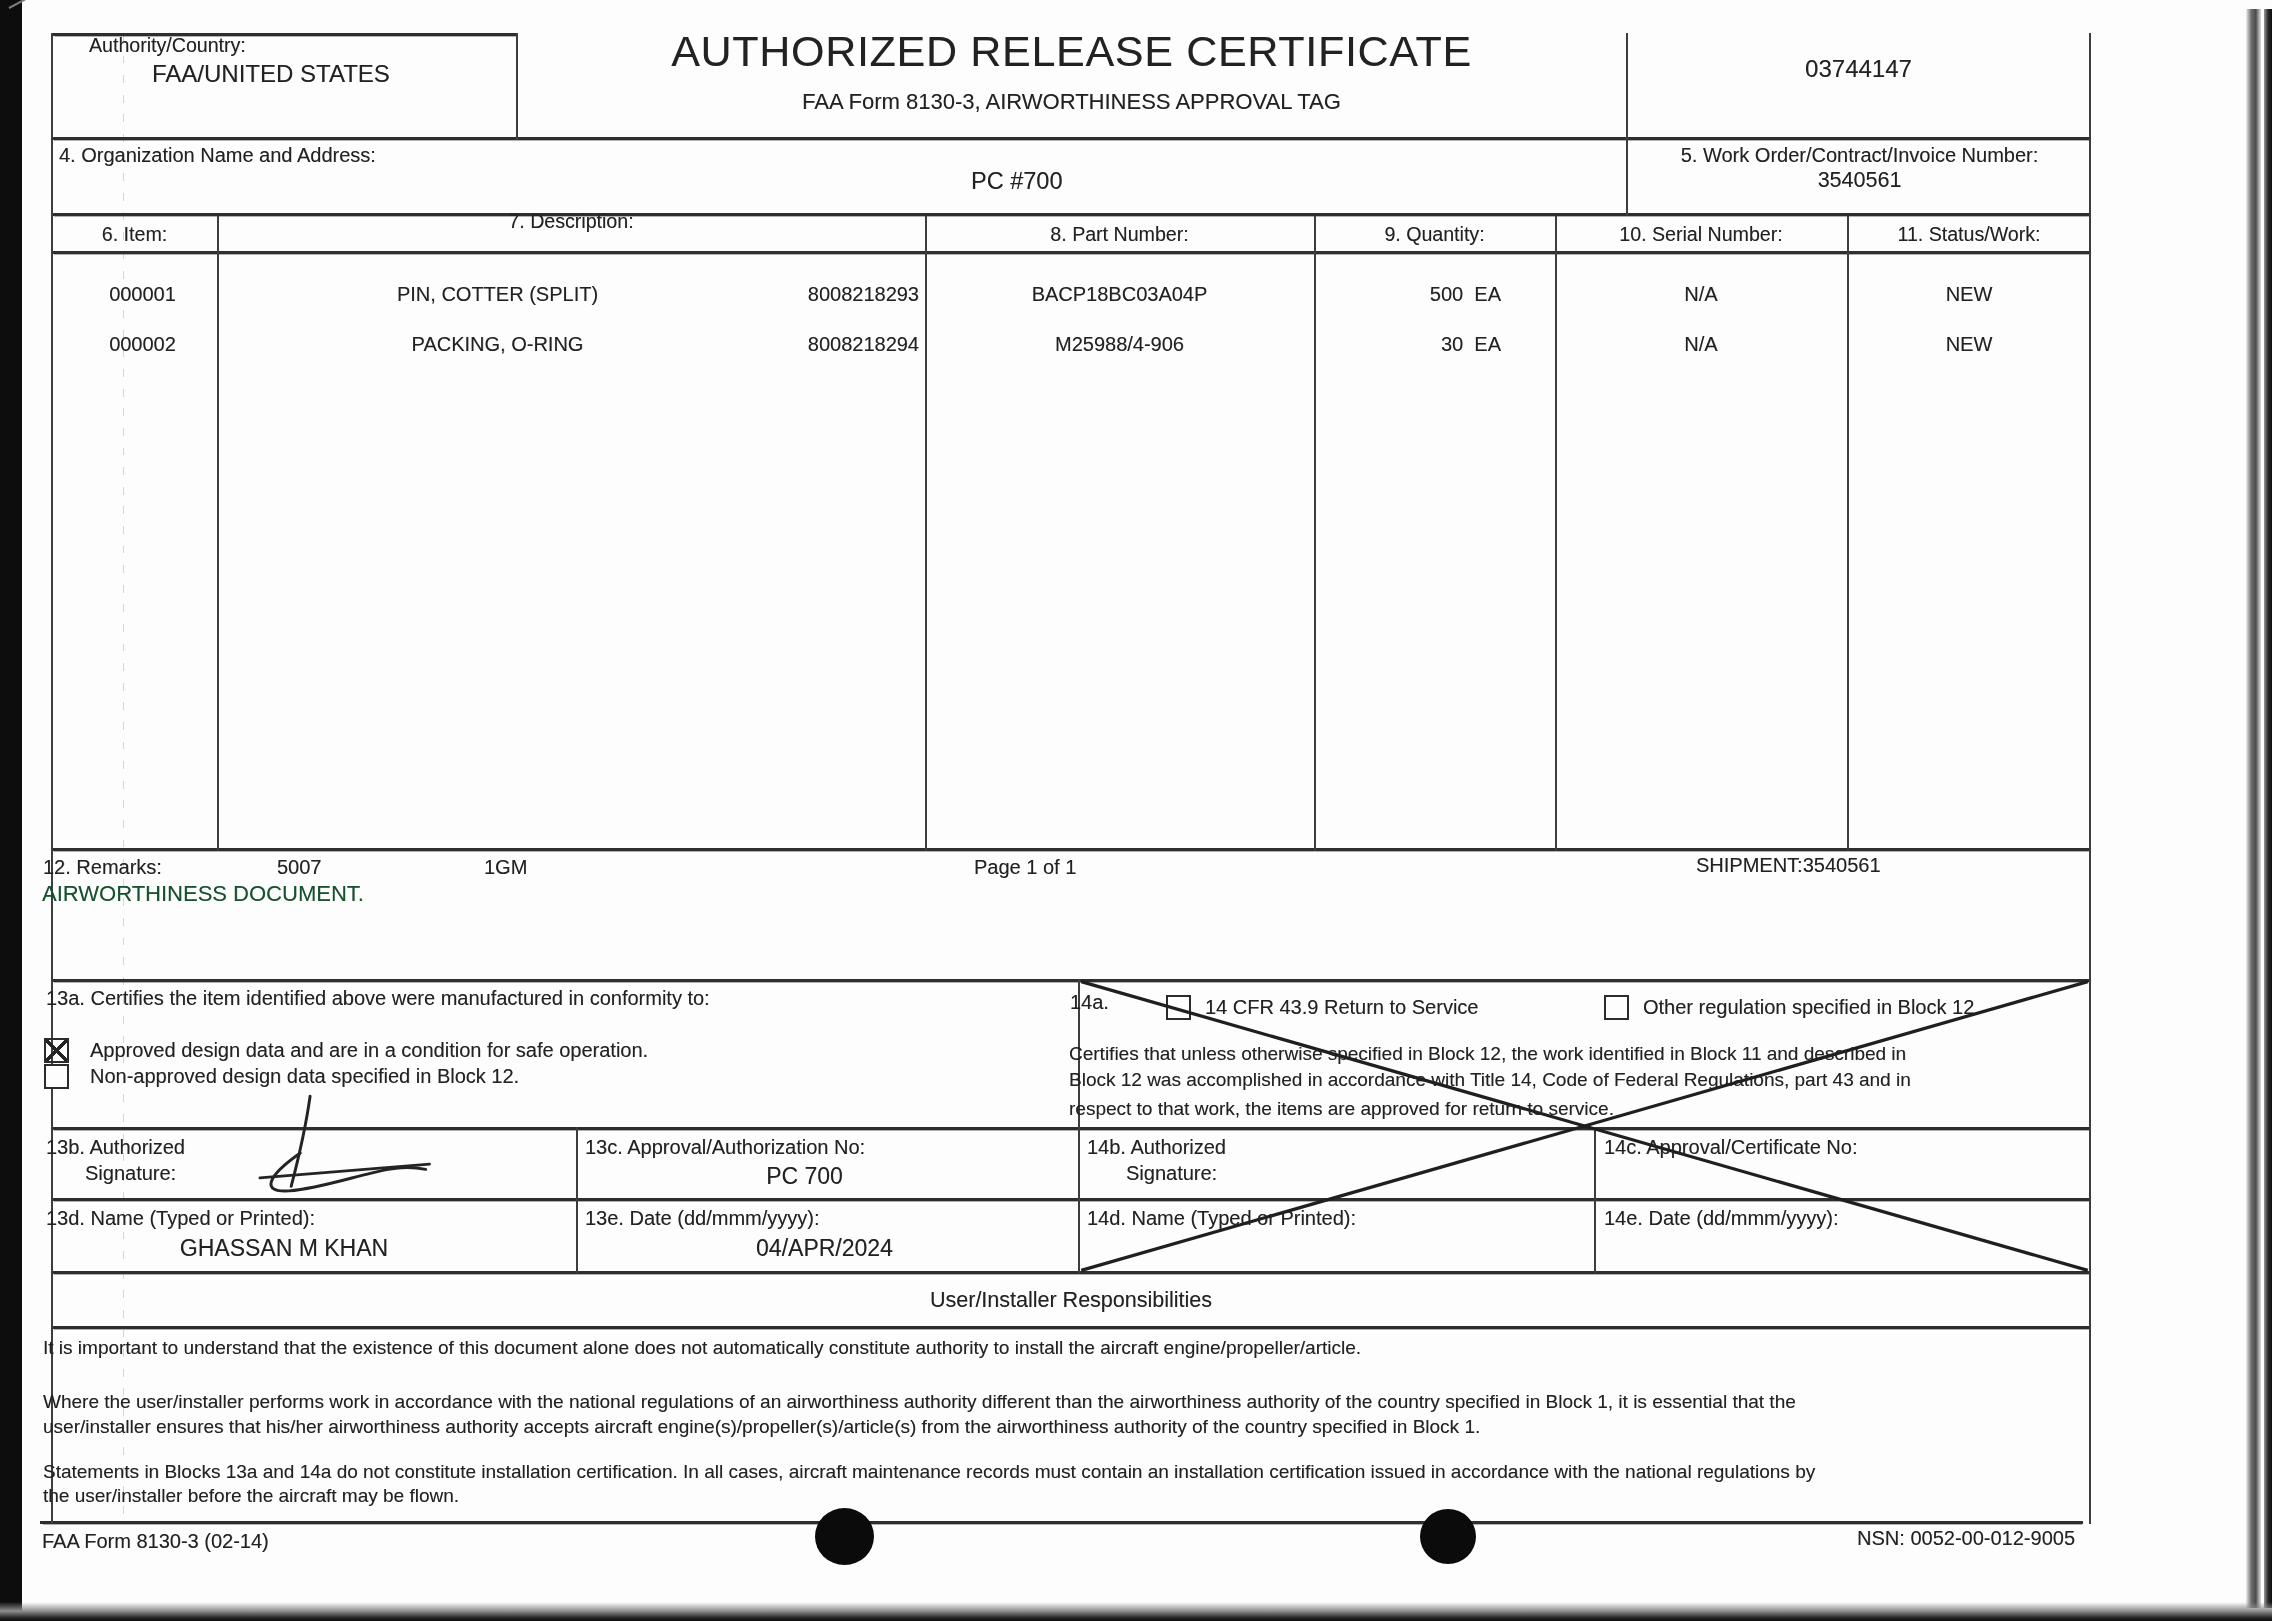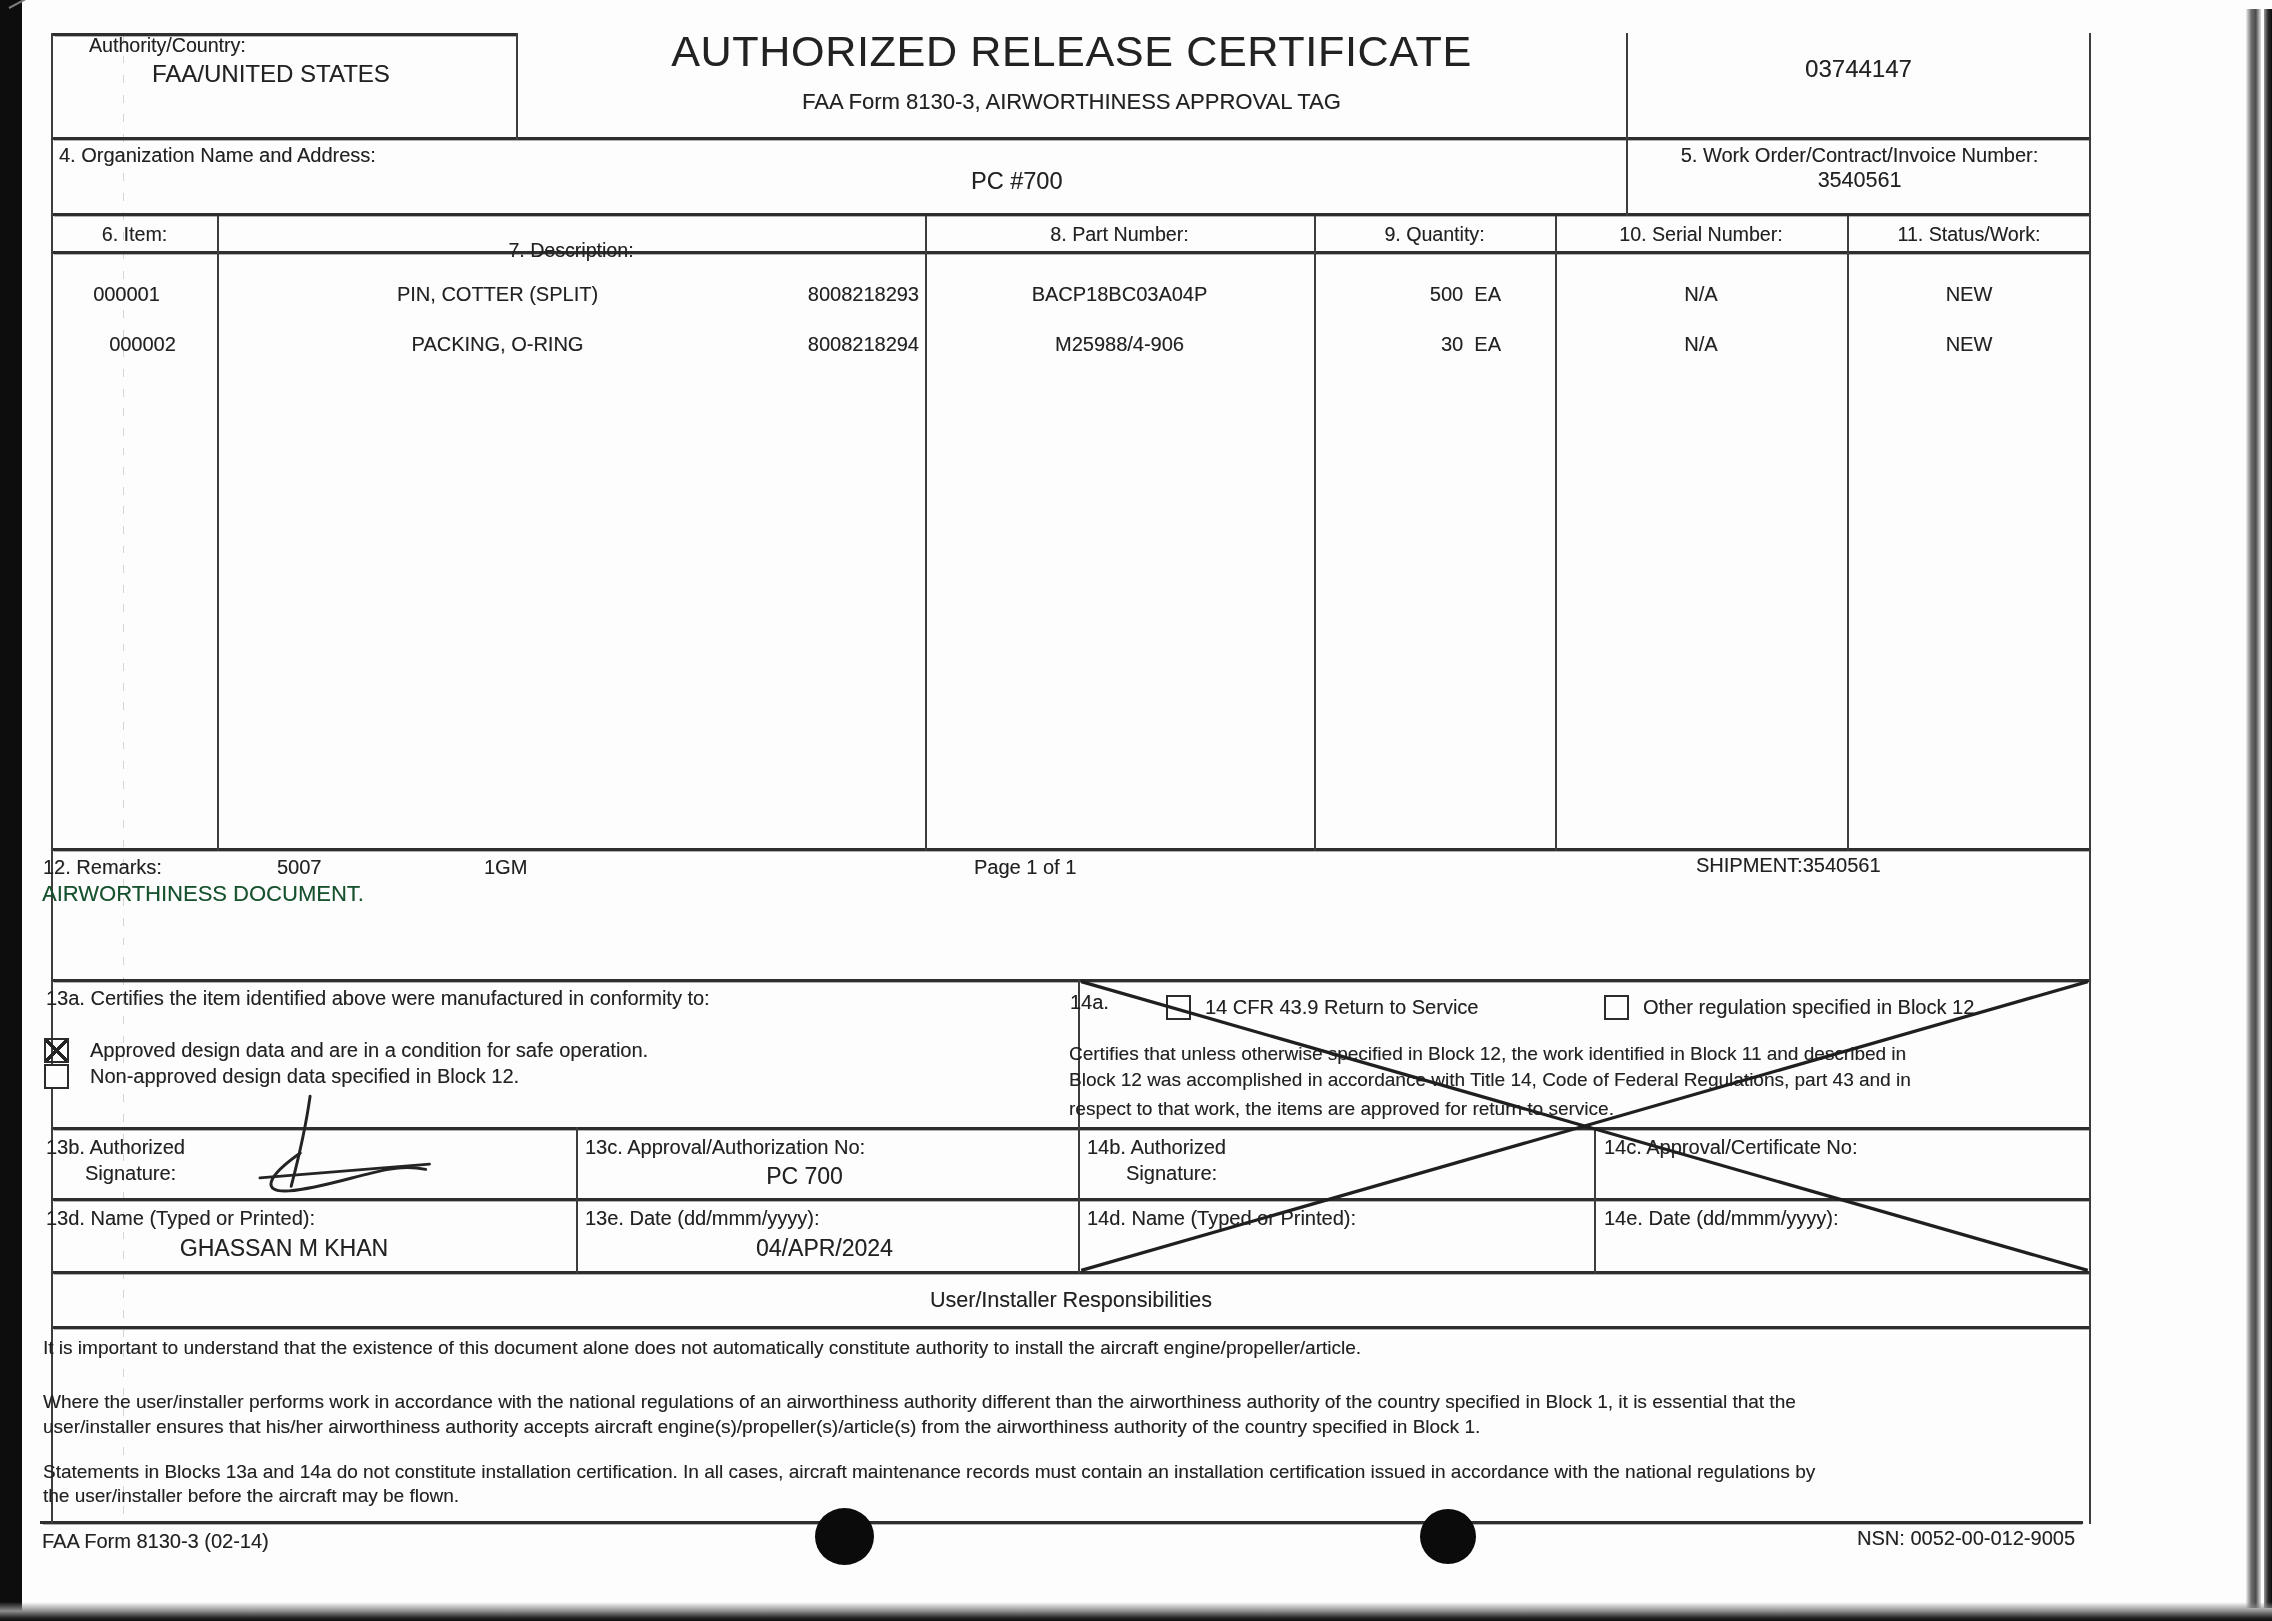--- a/index.html
+++ b/index.html
@@ -71,28 +71,28 @@
   <div class="t ctr" style="left:516px;top:27.4px;width:1111px;font-size:43px;letter-spacing:0.7px;">AUTHORIZED RELEASE CERTIFICATE</div>
   <div class="t ctr" style="left:516px;top:89px;width:1111px;font-size:22px;">FAA Form 8130-3, AIRWORTHINESS APPROVAL TAG</div>
   <div class="t ctr" style="left:1626px;top:55px;width:465px;font-size:24px;">03744147</div>
 
   <div class="t" style="left:59px;top:144px;font-size:20px;">4. Organization Name and Address:</div>
   <div class="t" style="left:971px;top:168px;font-size:23.5px;">PC #700</div>
   <div class="t ctr" style="left:1628px;top:144px;width:463px;font-size:20px;">5. Work Order/Contract/Invoice Number:</div>
   <div class="t ctr" style="left:1628px;top:168px;width:463px;font-size:21.5px;">3540561</div>
 
   <div class="t ctr" style="left:52px;top:223px;width:165px;font-size:19.6px;">6. Item:</div>
-  <div class="t ctr" style="left:217px;top:239px;width:708px;font-size:19.6px;">7. Description:</div>
+  <div class="t ctr" style="left:217px;top:210px;width:708px;font-size:19.6px;">7. Description:</div>
   <div class="t ctr" style="left:925px;top:223px;width:389px;font-size:19.6px;">8. Part Number:</div>
   <div class="t ctr" style="left:1314px;top:223px;width:241px;font-size:19.6px;">9. Quantity:</div>
   <div class="t ctr" style="left:1555px;top:223px;width:292px;font-size:19.6px;">10. Serial Number:</div>
   <div class="t ctr" style="left:1847px;top:223px;width:244px;font-size:19.6px;">11. Status/Work:</div>
 
   <div>
-    <div class="t ctr" style="left:44px;top:283px;width:165px;font-size:20px;">000001</div>
+    <div class="t ctr" style="left:60px;top:283px;width:165px;font-size:20px;">000001</div>
     <div class="t ctr" style="left:217px;top:283px;width:561px;font-size:20px;">PIN, COTTER (SPLIT)</div>
     <div class="t rgt" style="left:718px;top:283px;width:201px;font-size:20px;">8008218293</div>
     <div class="t ctr" style="left:925px;top:283px;width:389px;font-size:20px;">BACP18BC03A04P</div>
     <div class="t rgt" style="left:1314px;top:283px;width:187px;font-size:20px;">500  EA</div>
     <div class="t ctr" style="left:1555px;top:283px;width:292px;font-size:20px;">N/A</div>
     <div class="t ctr" style="left:1847px;top:283px;width:244px;font-size:20px;">NEW</div>
   </div>
 
   <div>
     <div class="t ctr" style="left:52px;top:333px;width:165px;font-size:20px;padding-left:8px;">000002</div>

